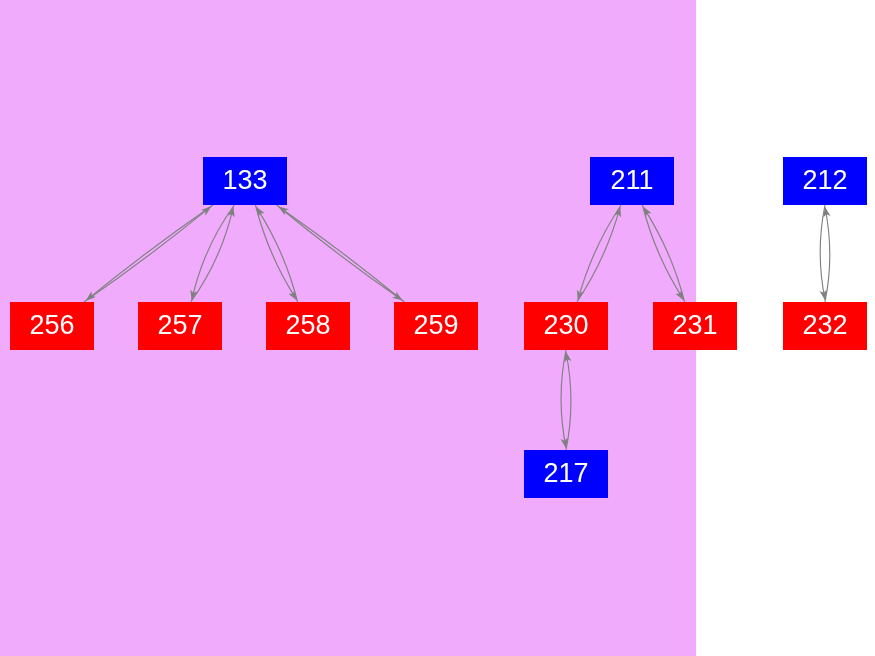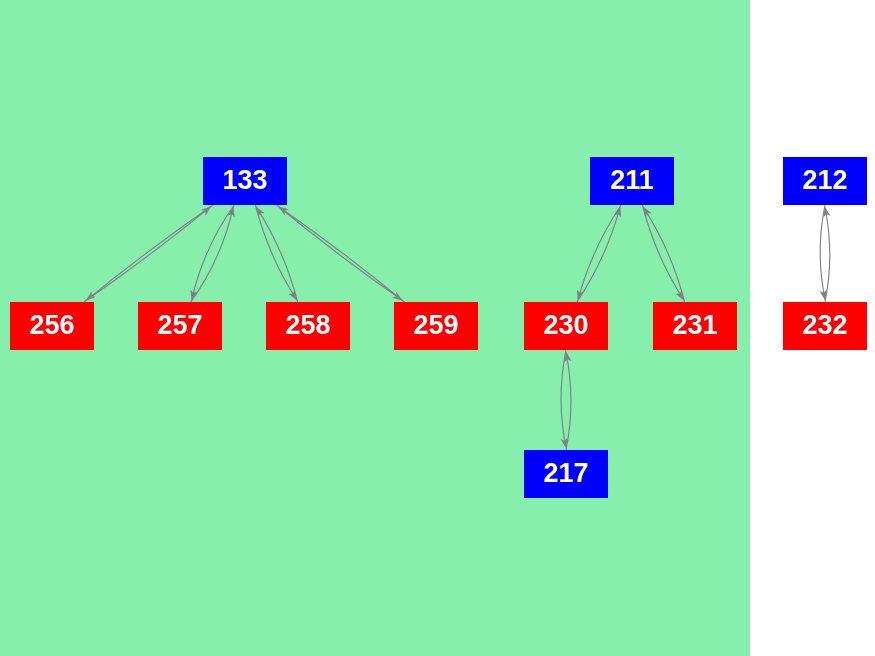--- a/index.html
+++ b/index.html
@@ -4,23 +4,22 @@
 <title>Graph</title>
 <style>
   html,body{margin:0;padding:0;background:#ffffff;}
   body{
     width:875px;height:656px;
     font-family:"Liberation Sans","DejaVu Sans",sans-serif;
     overflow:hidden;
     position:relative;
   }
   #graph-canvas{
-    position:absolute;left:0;top:0;width:750px;height:656px;
-    background:#86efac;
-    font-weight:bold;
+    position:absolute;left:0;top:0;width:696px;height:656px;
+    background:#f0abfc;
   }
   svg{display:block;}
   .node-rect{stroke:none;}
   .node-label{
     fill:#ffffff;
     font-family:"Liberation Sans","DejaVu Sans",sans-serif;
     font-size:27px;
     text-anchor:middle;
     dominant-baseline:middle;
     paint-order:stroke;

